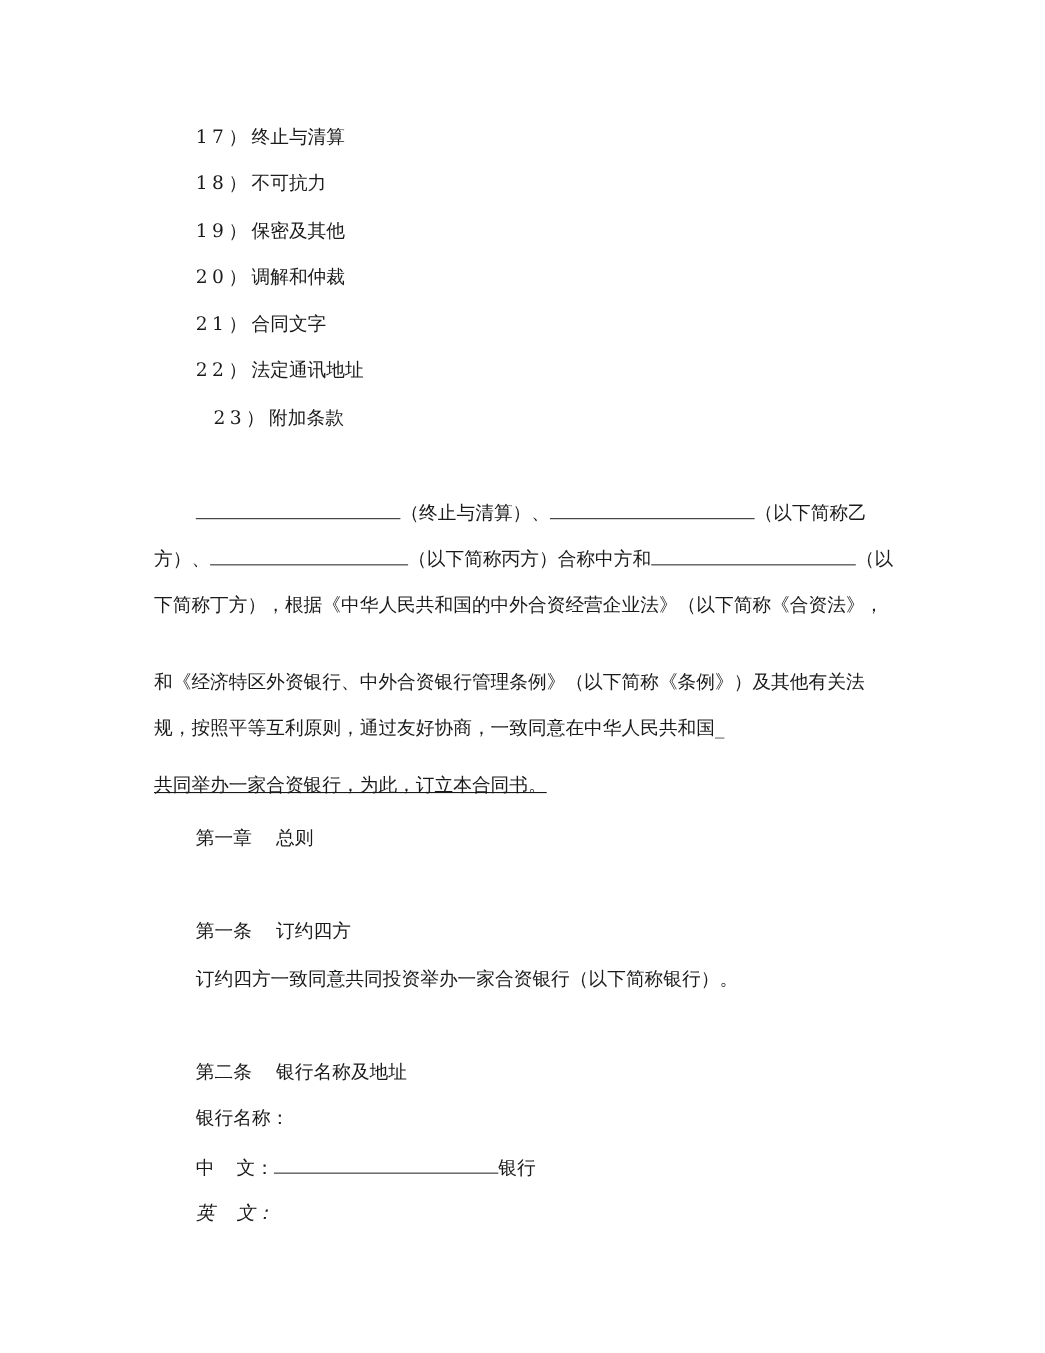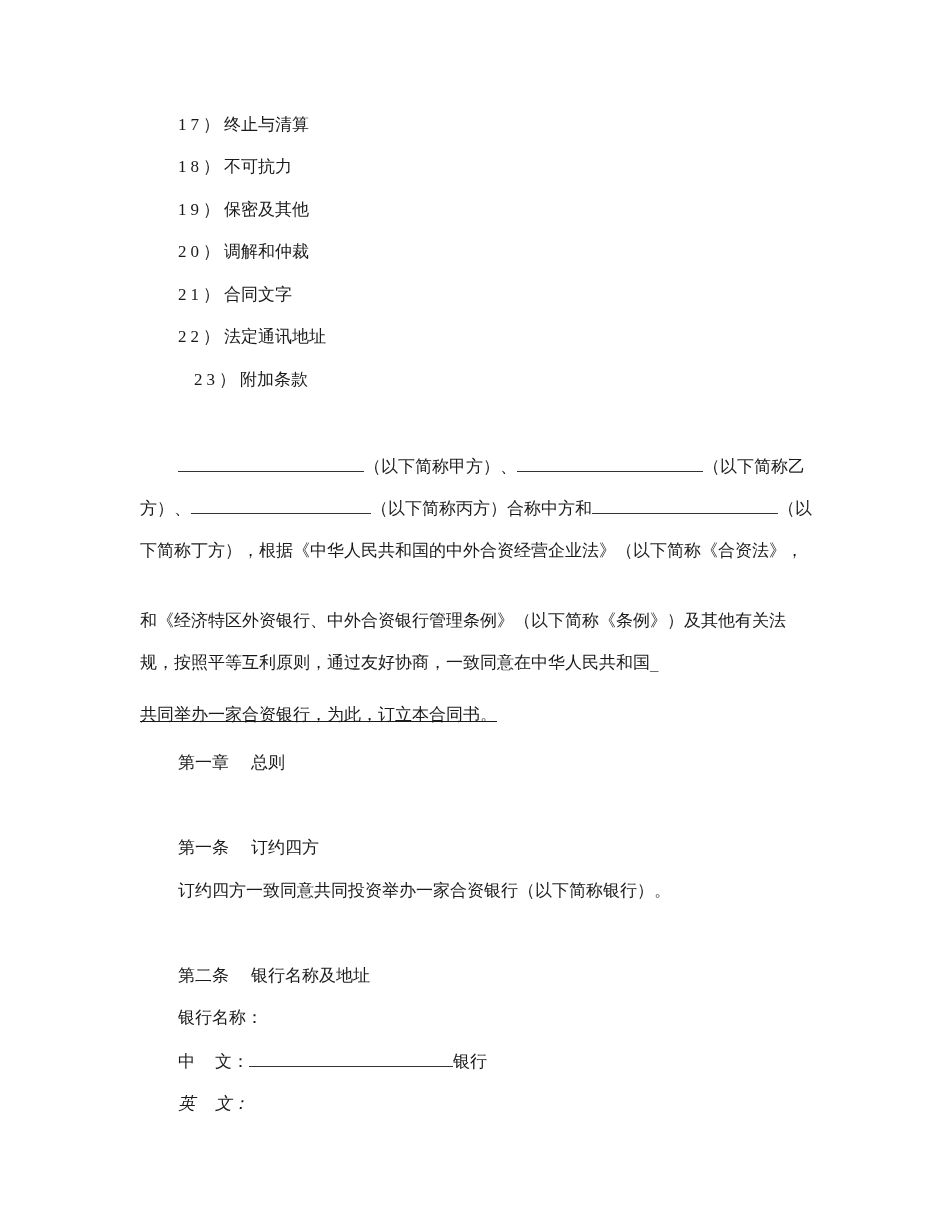--- a/index.html
+++ b/index.html
@@ -20,21 +20,21 @@
       position: absolute;
       left: 0; top: 0;
       width: 950px; height: 1230px;
     }
     .line {
       position: absolute;
       white-space: nowrap;
       line-height: 20px;
       height: 20px;
     }
-    .toc-item { left: 178px; font-family: Liberation Serif, serif; }
+    .toc-item { left: 178px; }
     .toc-num { letter-spacing: 4px; }
     .blank {
       display: inline-block;
       border-bottom: 1px solid #333;
       height: 16px;
       vertical-align: baseline;
     }
     .body-line { left: 140px; }
     .indent { left: 178px; }
     .gap { display: inline-block; width: 22px; }
@@ -60,21 +60,21 @@
     <span class="toc-num">21）</span><span>合同文字</span>
   </div>
   <div class="line toc-item" style="top:327px;">
     <span class="toc-num">22）</span><span>法定通讯地址</span>
   </div>
   <div class="line toc-item" style="top:370px;margin-left:16px;">
     <span class="toc-num">23）</span><span>附加条款</span>
   </div>
 
   <div class="line" style="left:178px; top:455px;">
-    <span class="blank" style="width:186px;"></span><span>（以下简称甲方）、</span><span class="blank" style="width:186px;"></span><span>（以下简称乙</span>
+    <span class="blank" style="width:186px;"></span><span>（终止与清算）、</span><span class="blank" style="width:186px;"></span><span>（以下简称乙</span>
   </div>
   <div class="line body-line" style="top:540px;">下简称丁方），根据《中华人民共和国的中外合资经营企业法》（以下简称《合资法》，</div>
   <div class="line body-line" style="top:497px;">
     <span>方）、</span><span class="blank" style="width:180px;"></span><span>（以下简称丙方）合称中方和</span><span class="blank" style="width:186px;"></span><span>（以</span>
   </div>
   <div class="line body-line" style="top:582px;margin-top:28px;">和《经济特区外资银行、中外合资银行管理条例》（以下简称《条例》）及其他有关法</div>
   <div class="line body-line" style="top:652px;">规，按照平等互利原则，通过友好协商，一致同意在中华人民共和国_</div>
   <div class="line body-line" style="top:704px;text-decoration:underline;">共同举办一家合资银行，为此，订立本合同书。</div>
 
   <div class="line indent" style="top:752px;">

